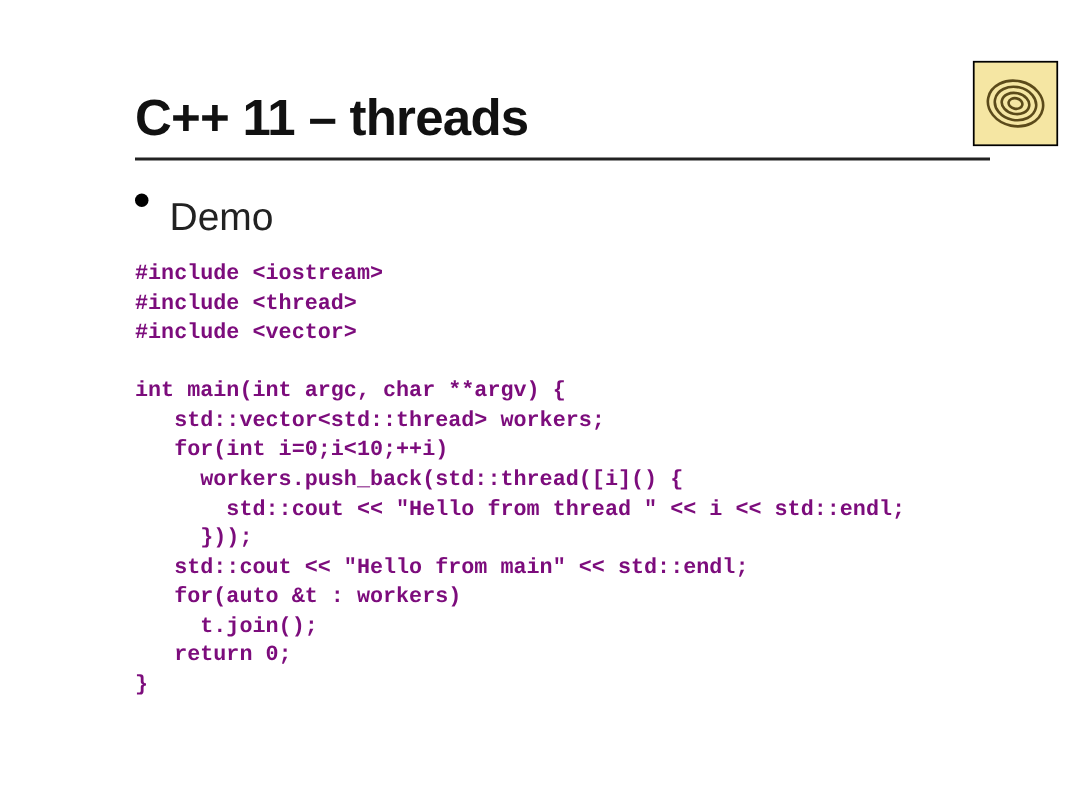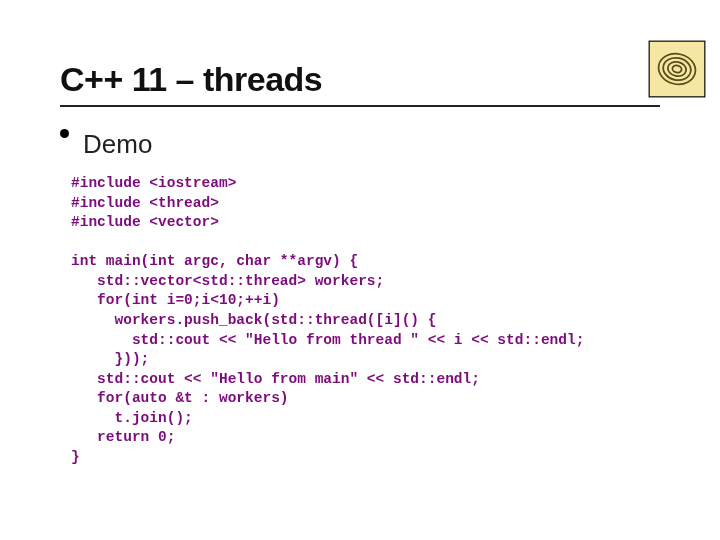--- a/index.html
+++ b/index.html
@@ -9,21 +9,21 @@
     height: 540px;
     background: #ffffff;
     font-family: Arial, Helvetica, sans-serif;
     overflow: hidden;
   }
   .slide {
     position: relative;
     width: 720px;
     height: 540px;
     box-sizing: border-box;
-    padding: 60px 60px 0 60px;
+    padding: 60px 60px 0 90px;
   }
   .title-wrap {
     position: relative;
   }
   .title {
     font-size: 34px;
     font-weight: bold;
     color: #111;
     margin: 0 0 6px 0;
     letter-spacing: -0.5px;
@@ -50,21 +50,20 @@
     font-size: 26px;
     color: #222;
   }
   .code-block {
     font-family: "Courier New", Courier, monospace;
     font-size: 14.5px;
     font-weight: bold;
     line-height: 1.35;
     color: #7c0c7c; 
     white-space: pre;
-    margin-left: 11px;
   }
   .shell-icon {
     position: absolute;
     top: 40px;
     right: 14px;
     width: 58px;
     height: 58px;
   }
   .shell-icon svg {
     width: 100%;

